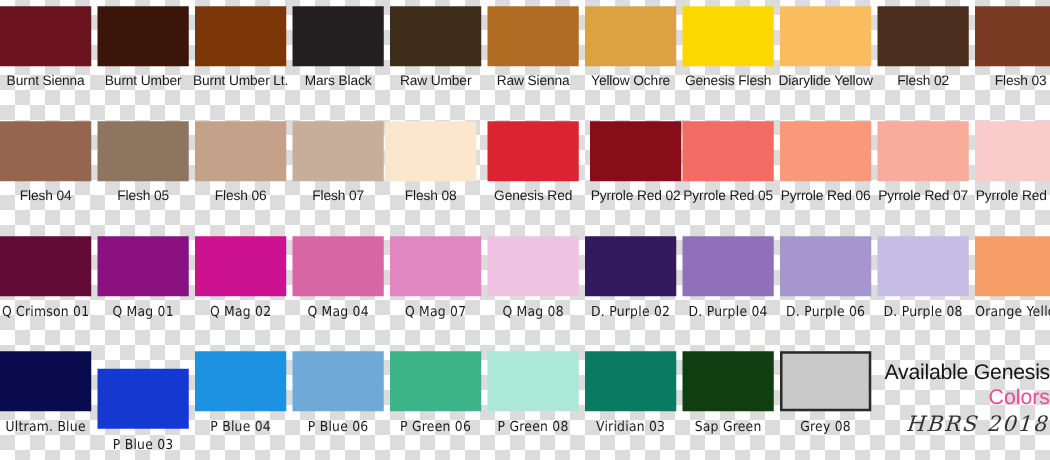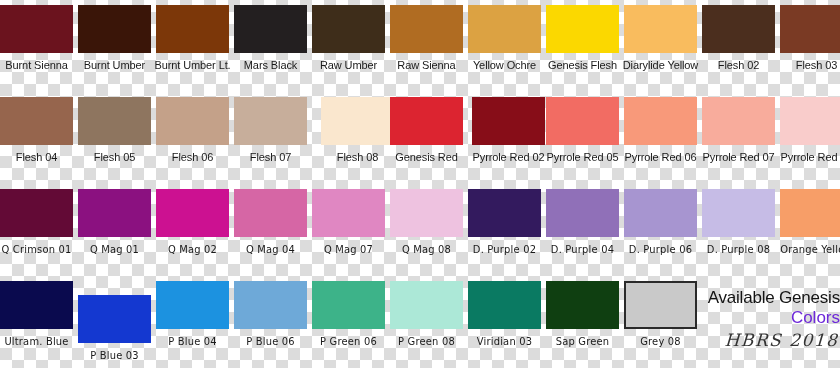--- a/index.html
+++ b/index.html
@@ -90,21 +90,21 @@
     font-size: 17px;
     line-height: 20px;
     color: #141414;
     margin-top: 10px;
     white-space: nowrap;
     letter-spacing: -0.2px;
   }
   .title-line2 {
     font-size: 17px;
     line-height: 20px;
-    color: #6d28d9;
+    color: #ec4899;
     white-space: nowrap;
   }
   .signature {
     font-family: "DejaVu Serif", serif;
     font-size: 17px;
     line-height: 21px;
     color: #333333;
     font-style: italic;
     letter-spacing: 1.5px;
     transform: skewX(-6deg);
@@ -173,21 +173,21 @@
         <div class="label">Flesh 05</div>
       </div>
       <div class="cell" style="left: 156px;">
         <div class="swatch" style="background-color: rgb(196, 161, 137);"></div>
         <div class="label">Flesh 06</div>
       </div>
       <div class="cell" style="left: 234px;">
         <div class="swatch" style="background-color: rgb(199, 174, 155);"></div>
         <div class="label">Flesh 07</div>
       </div>
-      <div class="cell" style="left: 321px;">
+      <div class="cell" style="left: 308px;">
         <div class="swatch" style="background-color: rgb(250, 231, 206);"></div>
         <div class="label">Flesh 08</div>
       </div>
       <div class="cell" style="left: 390px;">
         <div class="swatch" style="background-color: rgb(220, 36, 48);"></div>
         <div class="label">Genesis Red</div>
       </div>
       <div class="cell" style="left: 472px;">
         <div class="swatch" style="background-color: rgb(135, 13, 24);"></div>
         <div class="label">Pyrrole Red 02</div>

